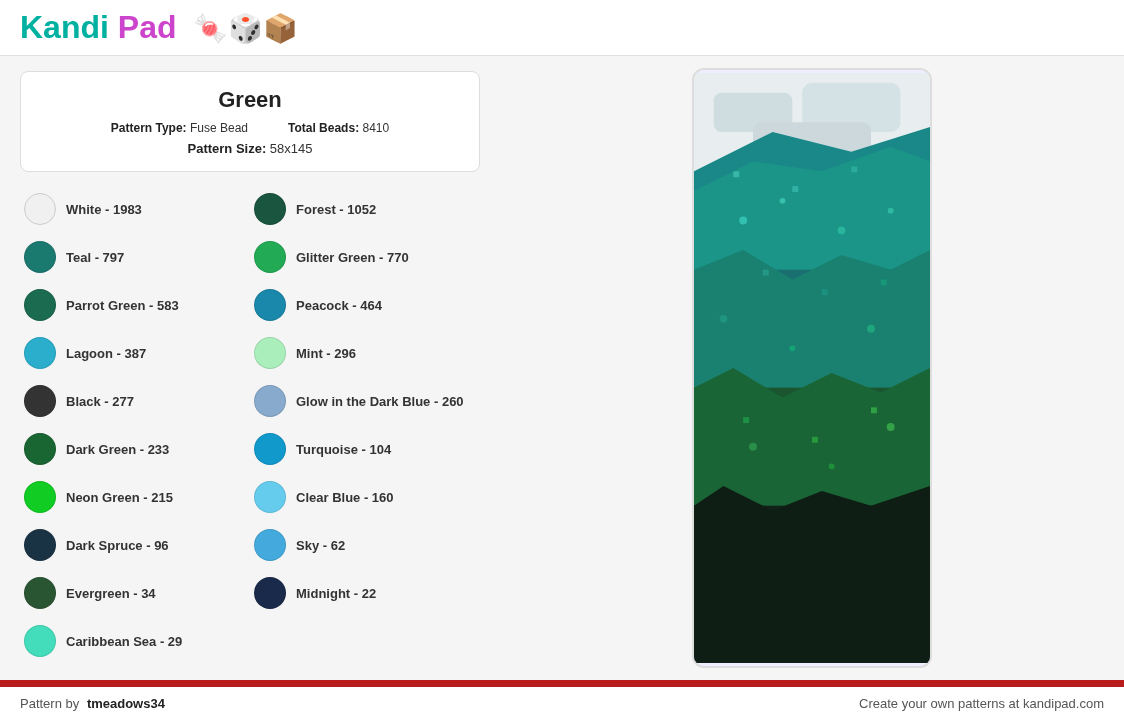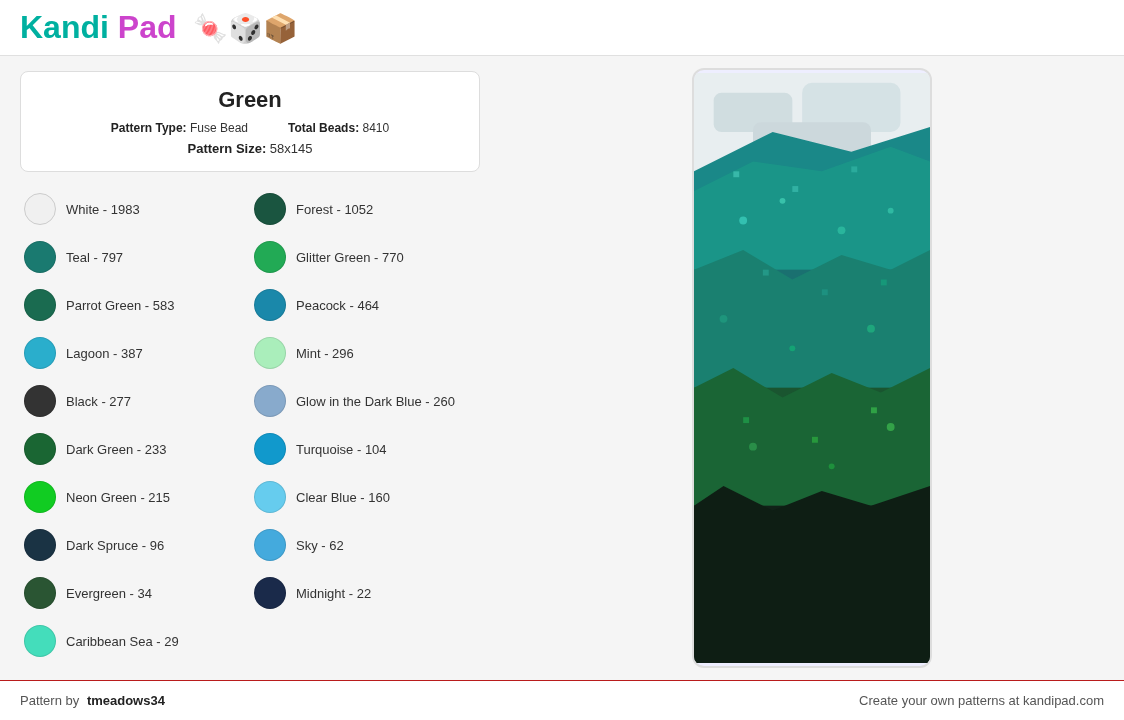--- a/index.html
+++ b/index.html
@@ -72,20 +72,21 @@
       font-size: 13px;
       color: #333;
     }
     .info-card .size b { color: #222; }
 
     
     .color-grid {
       display: grid;
       grid-template-columns: 1fr 1fr;
       gap: 4px 0;
+      font-weight: bold;
     }
     .color-item {
       display: flex;
       align-items: center;
       gap: 10px;
       padding: 6px 4px;
     }
     .color-swatch {
       width: 32px;
       height: 32px;
@@ -118,21 +119,21 @@
     }
 
     .pattern-canvas {
       width: 100%;
       height: 100%;
     }
 
     
     .footer {
       background: #fff;
-      border-top: 1px solid #b91c1c;
+      border-top: 7px solid #b91c1c;
       padding: 8px 20px;
       display: flex;
       justify-content: space-between;
       align-items: center;
       font-size: 13px;
       color: #555;
       height: 40px;
     }
   </style>
 </head>

